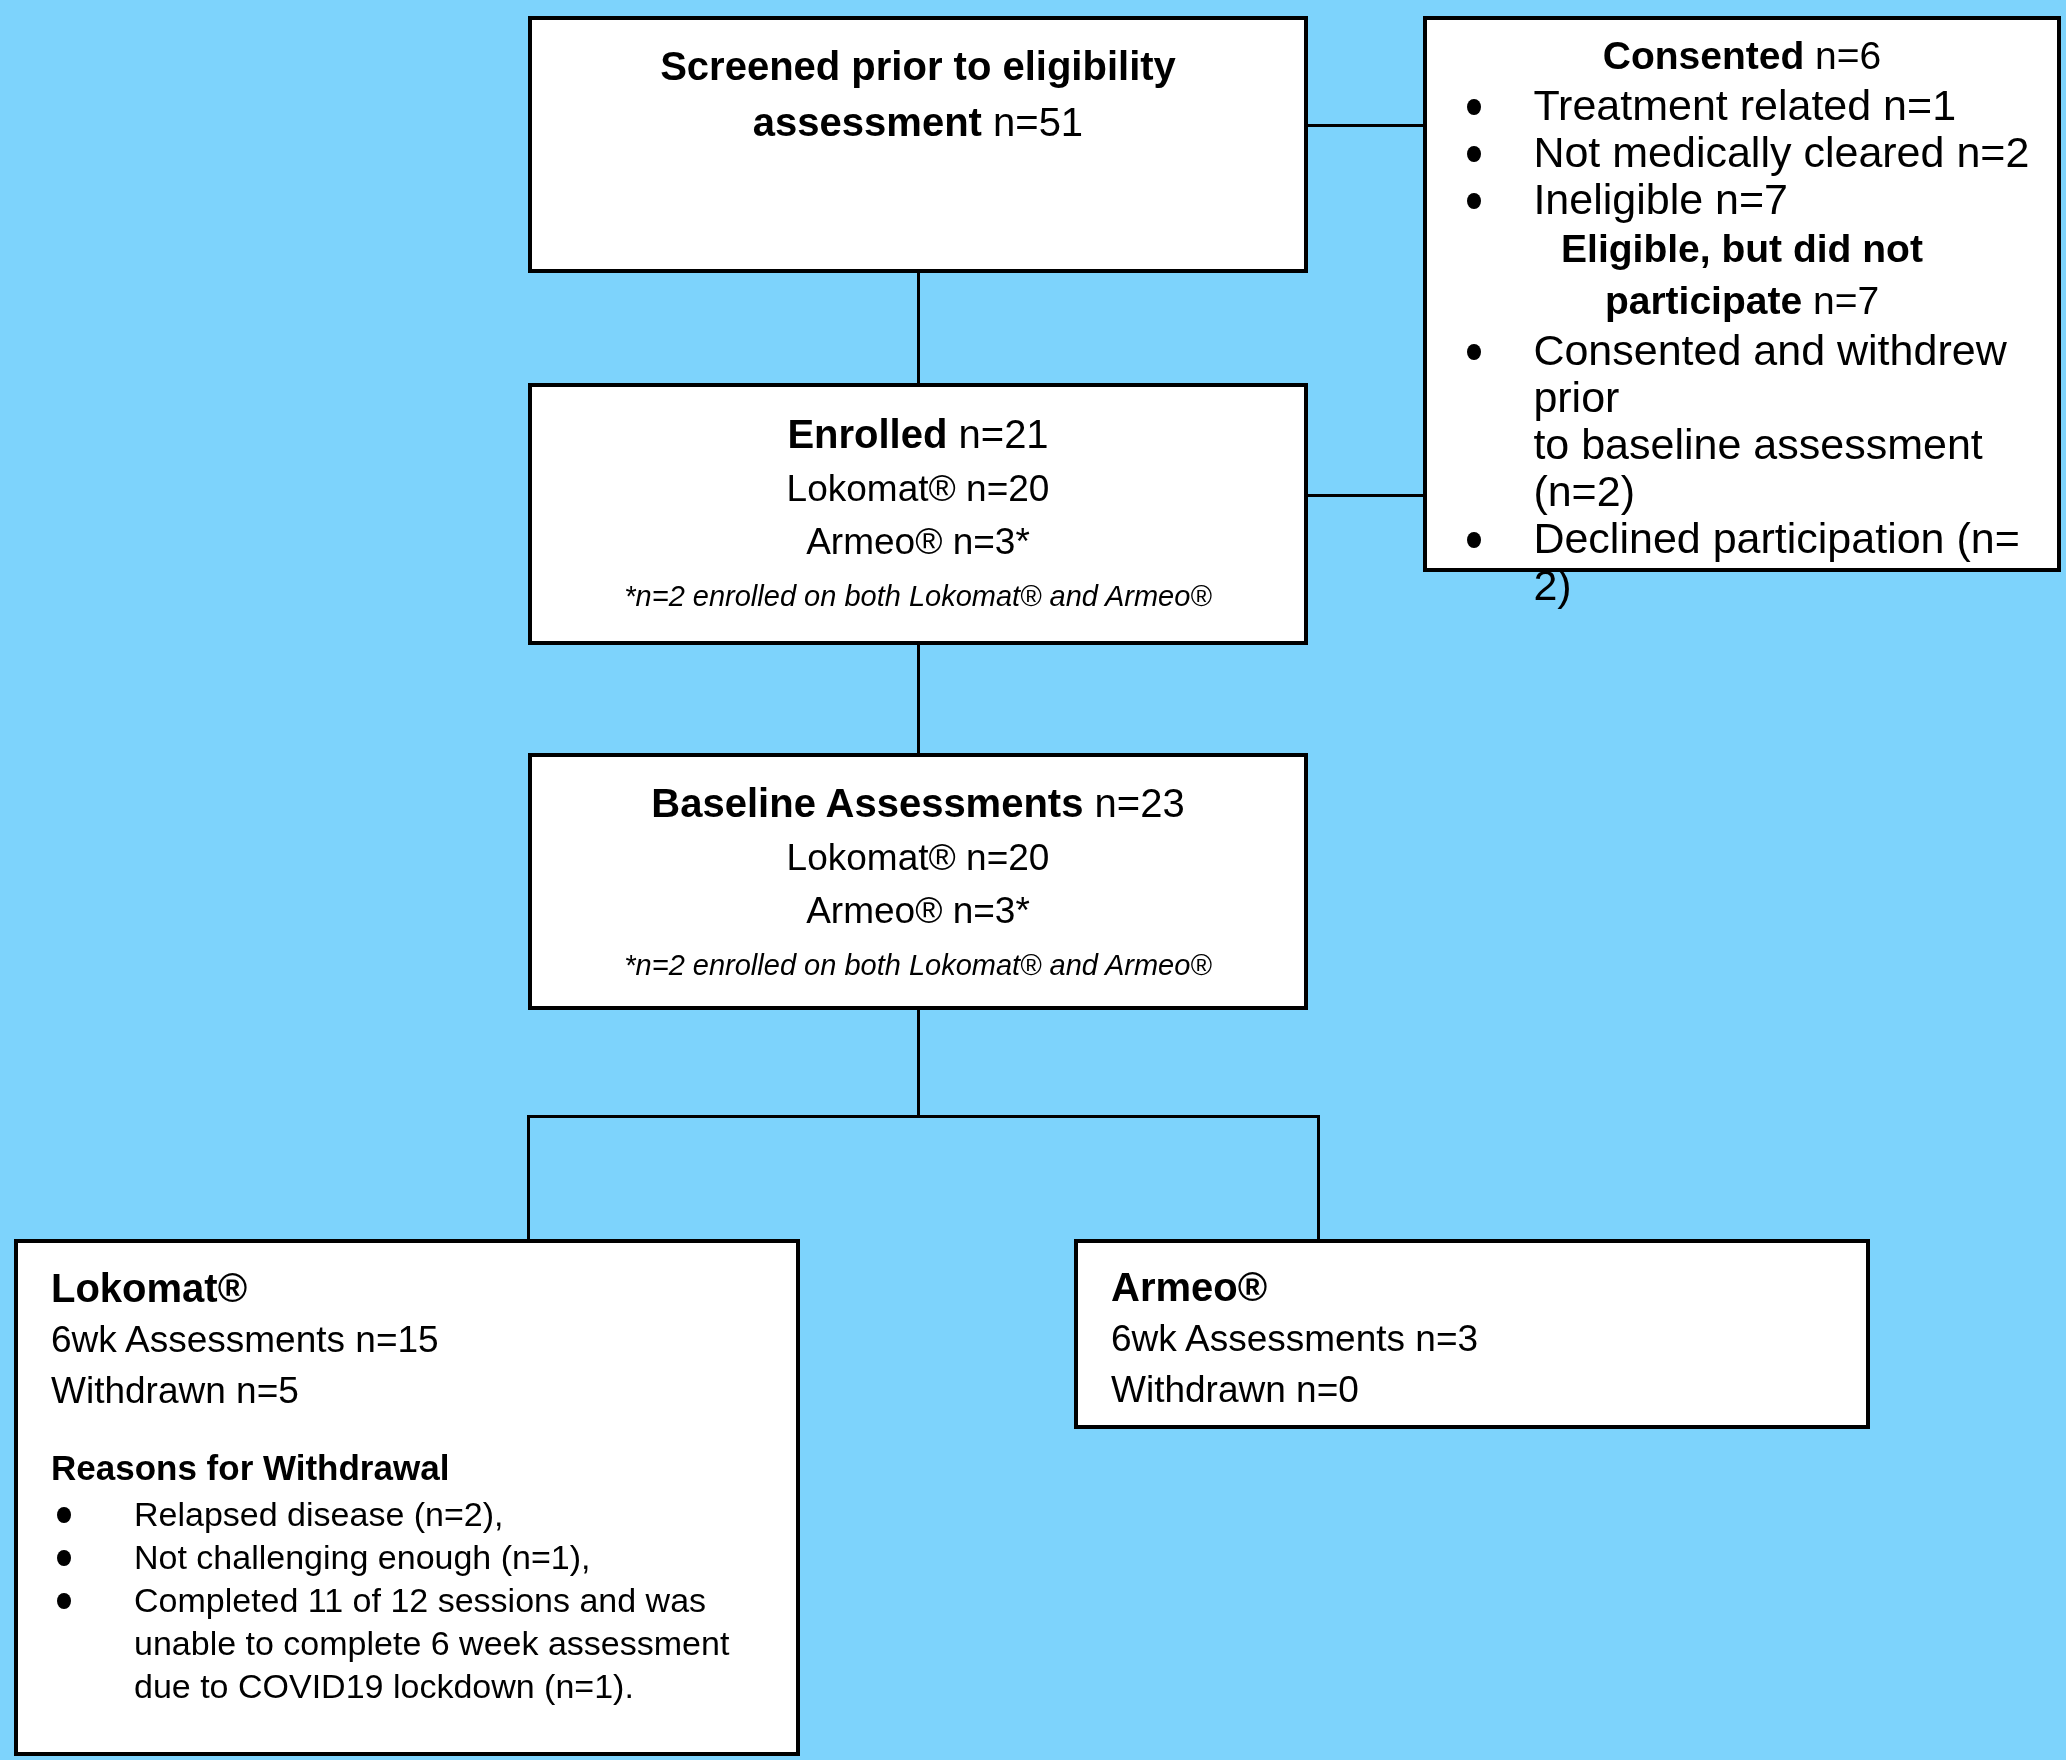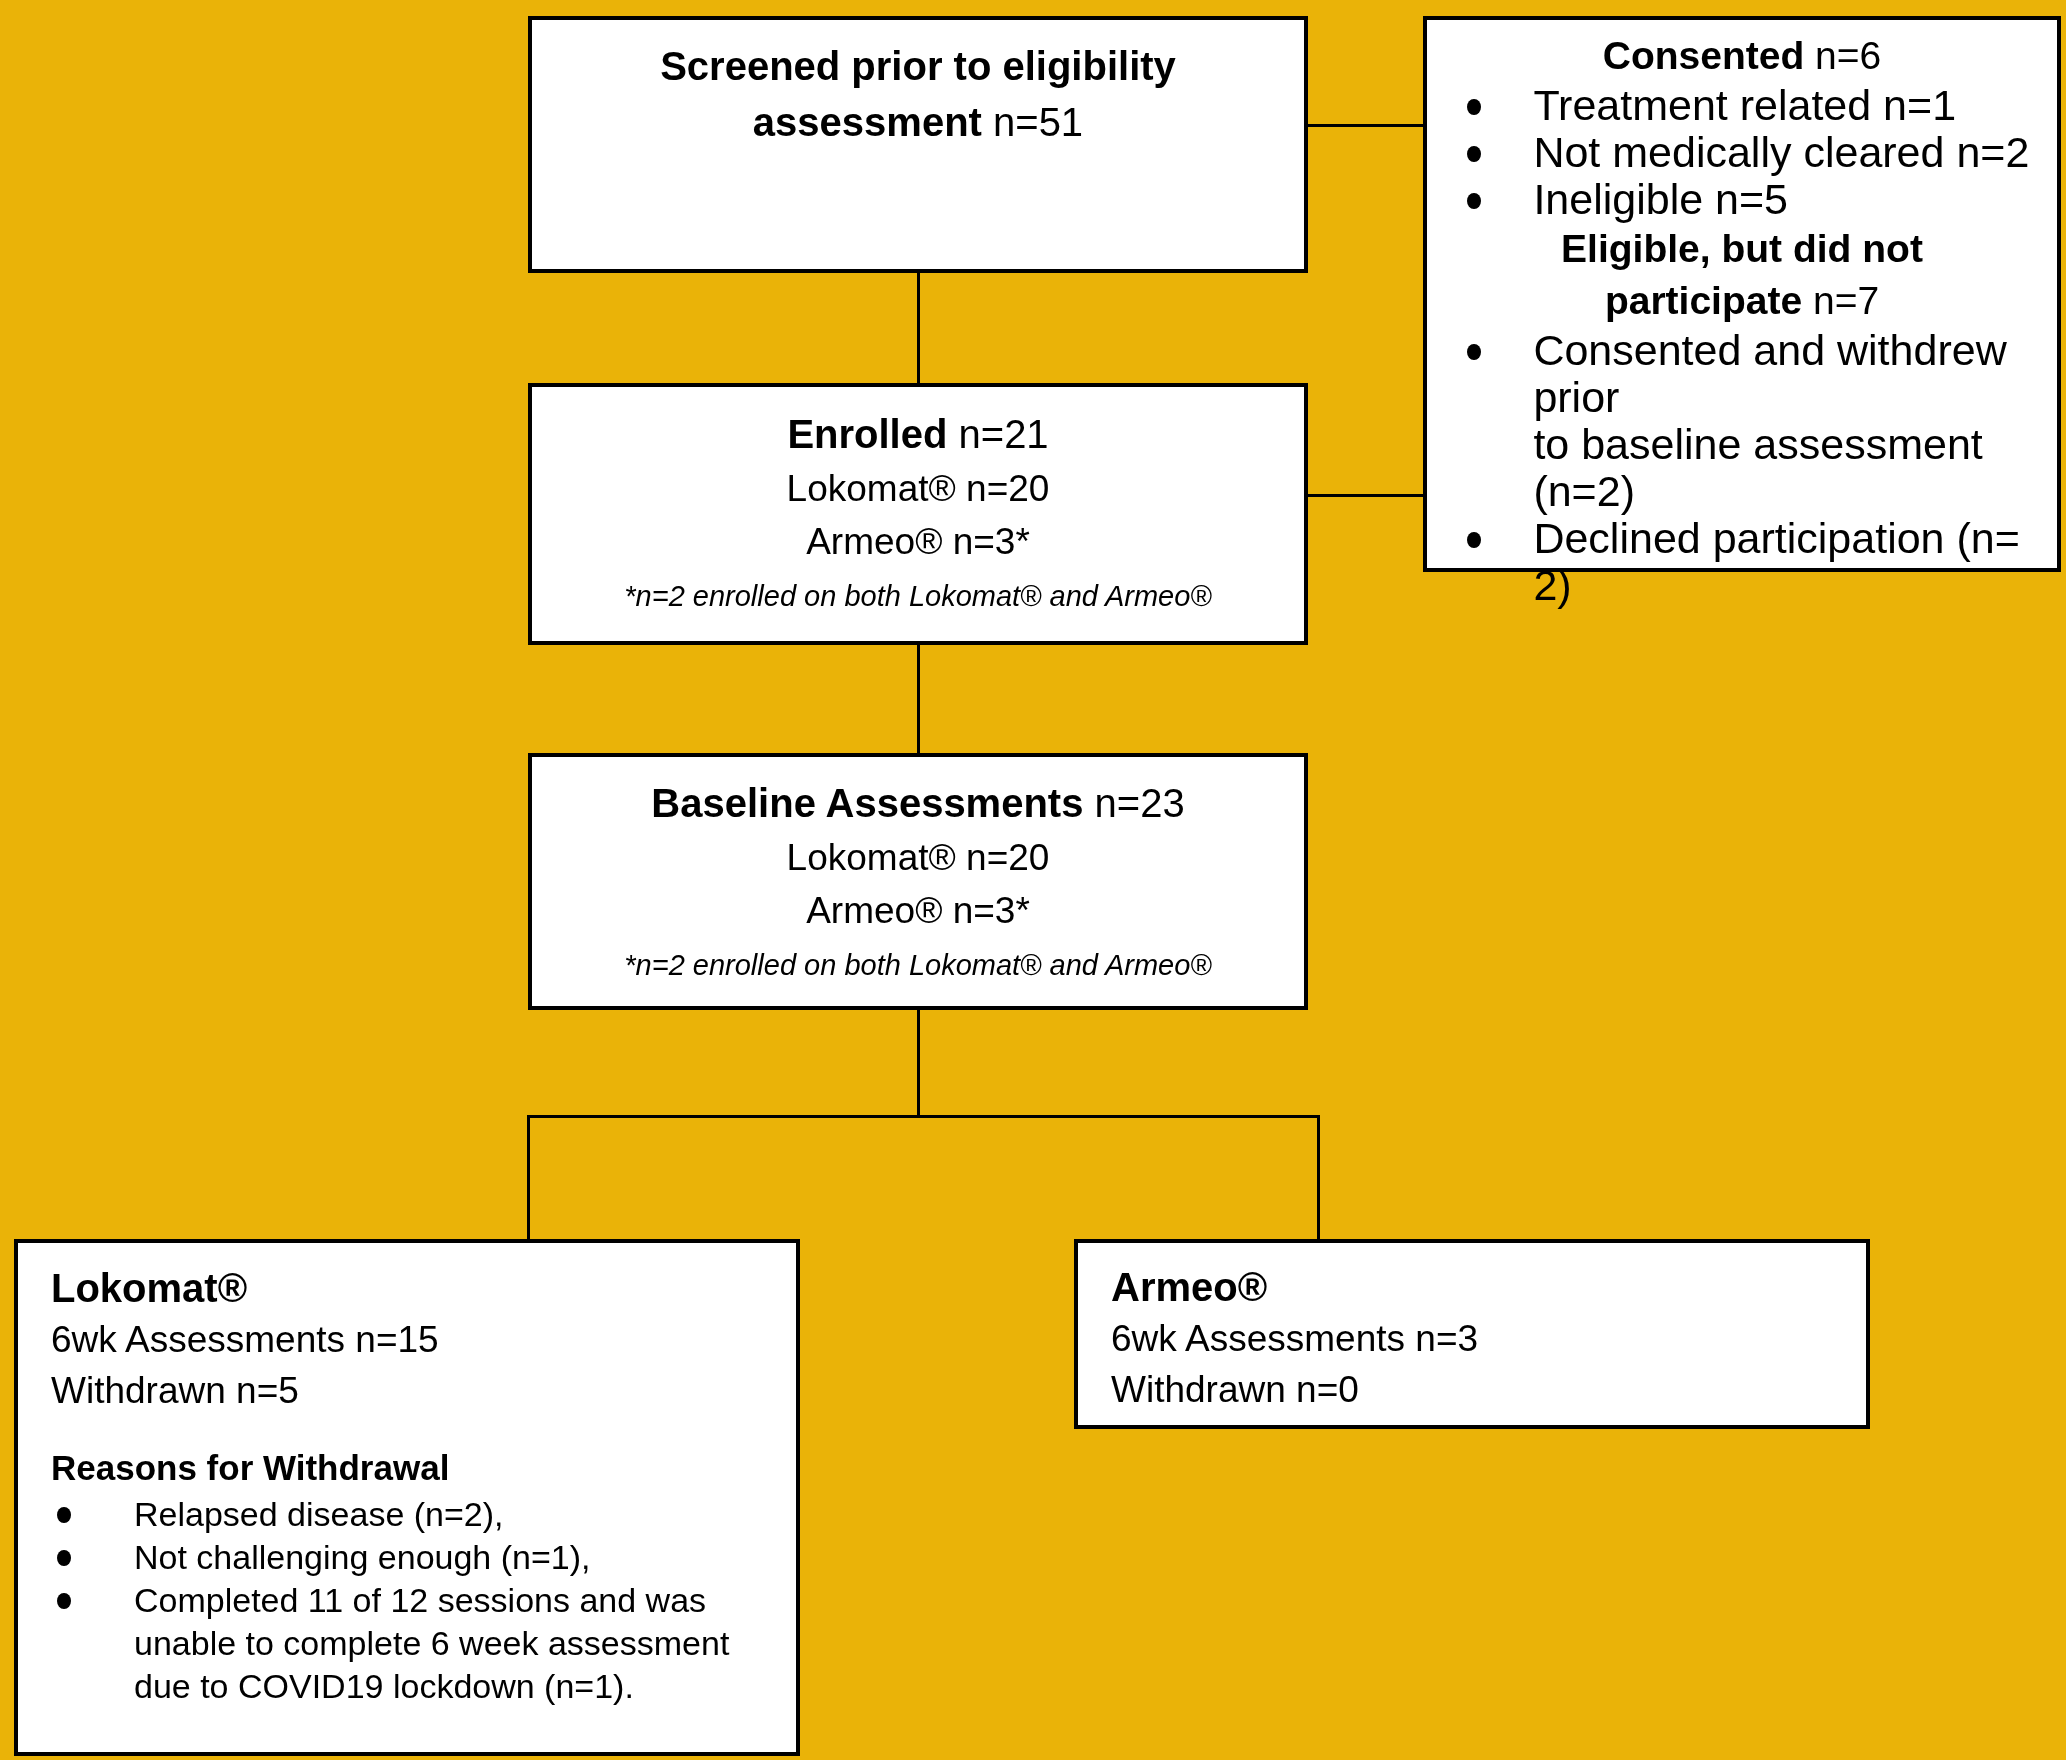--- a/index.html
+++ b/index.html
@@ -1,20 +1,20 @@
 <!DOCTYPE html>
 <html style="font-size:10px"><head>
 <meta charset="utf-8">
 <style>
   html, body { margin: 0; padding: 0; background: #ffffff; }
   .canvas {
     position: relative;
     width: 2066px;
     height: 1761px;
-    background: #eab308;
+    background: #7dd3fc;
     font-family: "Liberation Sans", "DejaVu Sans", sans-serif;
     color: #000000;
     overflow: hidden;
   }
   .box {
     position: absolute;
     box-sizing: border-box;
     border: 4.4px solid #000000;
     background: #ffffff;
   }
@@ -95,21 +95,21 @@
   <div class="box center" id="box-screened">
     <div class="title-line"><span class="b">Screened prior to eligibility
 assessment</span><span class="n"> n=51</span></div>
   </div>
 
   <div class="box" id="box-right">
     <div class="rb-header"><span class="b">Consented</span><span class="n"> n=6</span></div>
     <ul class="blist rb-list">
       <li><span class="dot"></span><span>Treatment related n=1</span></li>
       <li><span class="dot"></span><span>Not medically cleared n=2</span></li>
-      <li><span class="dot"></span><span>Ineligible n=5</span></li>
+      <li><span class="dot"></span><span>Ineligible n=7</span></li>
     </ul>
     <div class="rb-header"><span class="b">Eligible, but did not
 participate</span><span class="n"> n=7</span></div>
     <ul class="blist rb-list">
       <li><span class="dot"></span><span>Consented and withdrew prior
 to baseline assessment (n=2)</span></li>
       <li><span class="dot"></span><span>Declined participation (n= 2)</span></li>
     </ul>
   </div>
 

